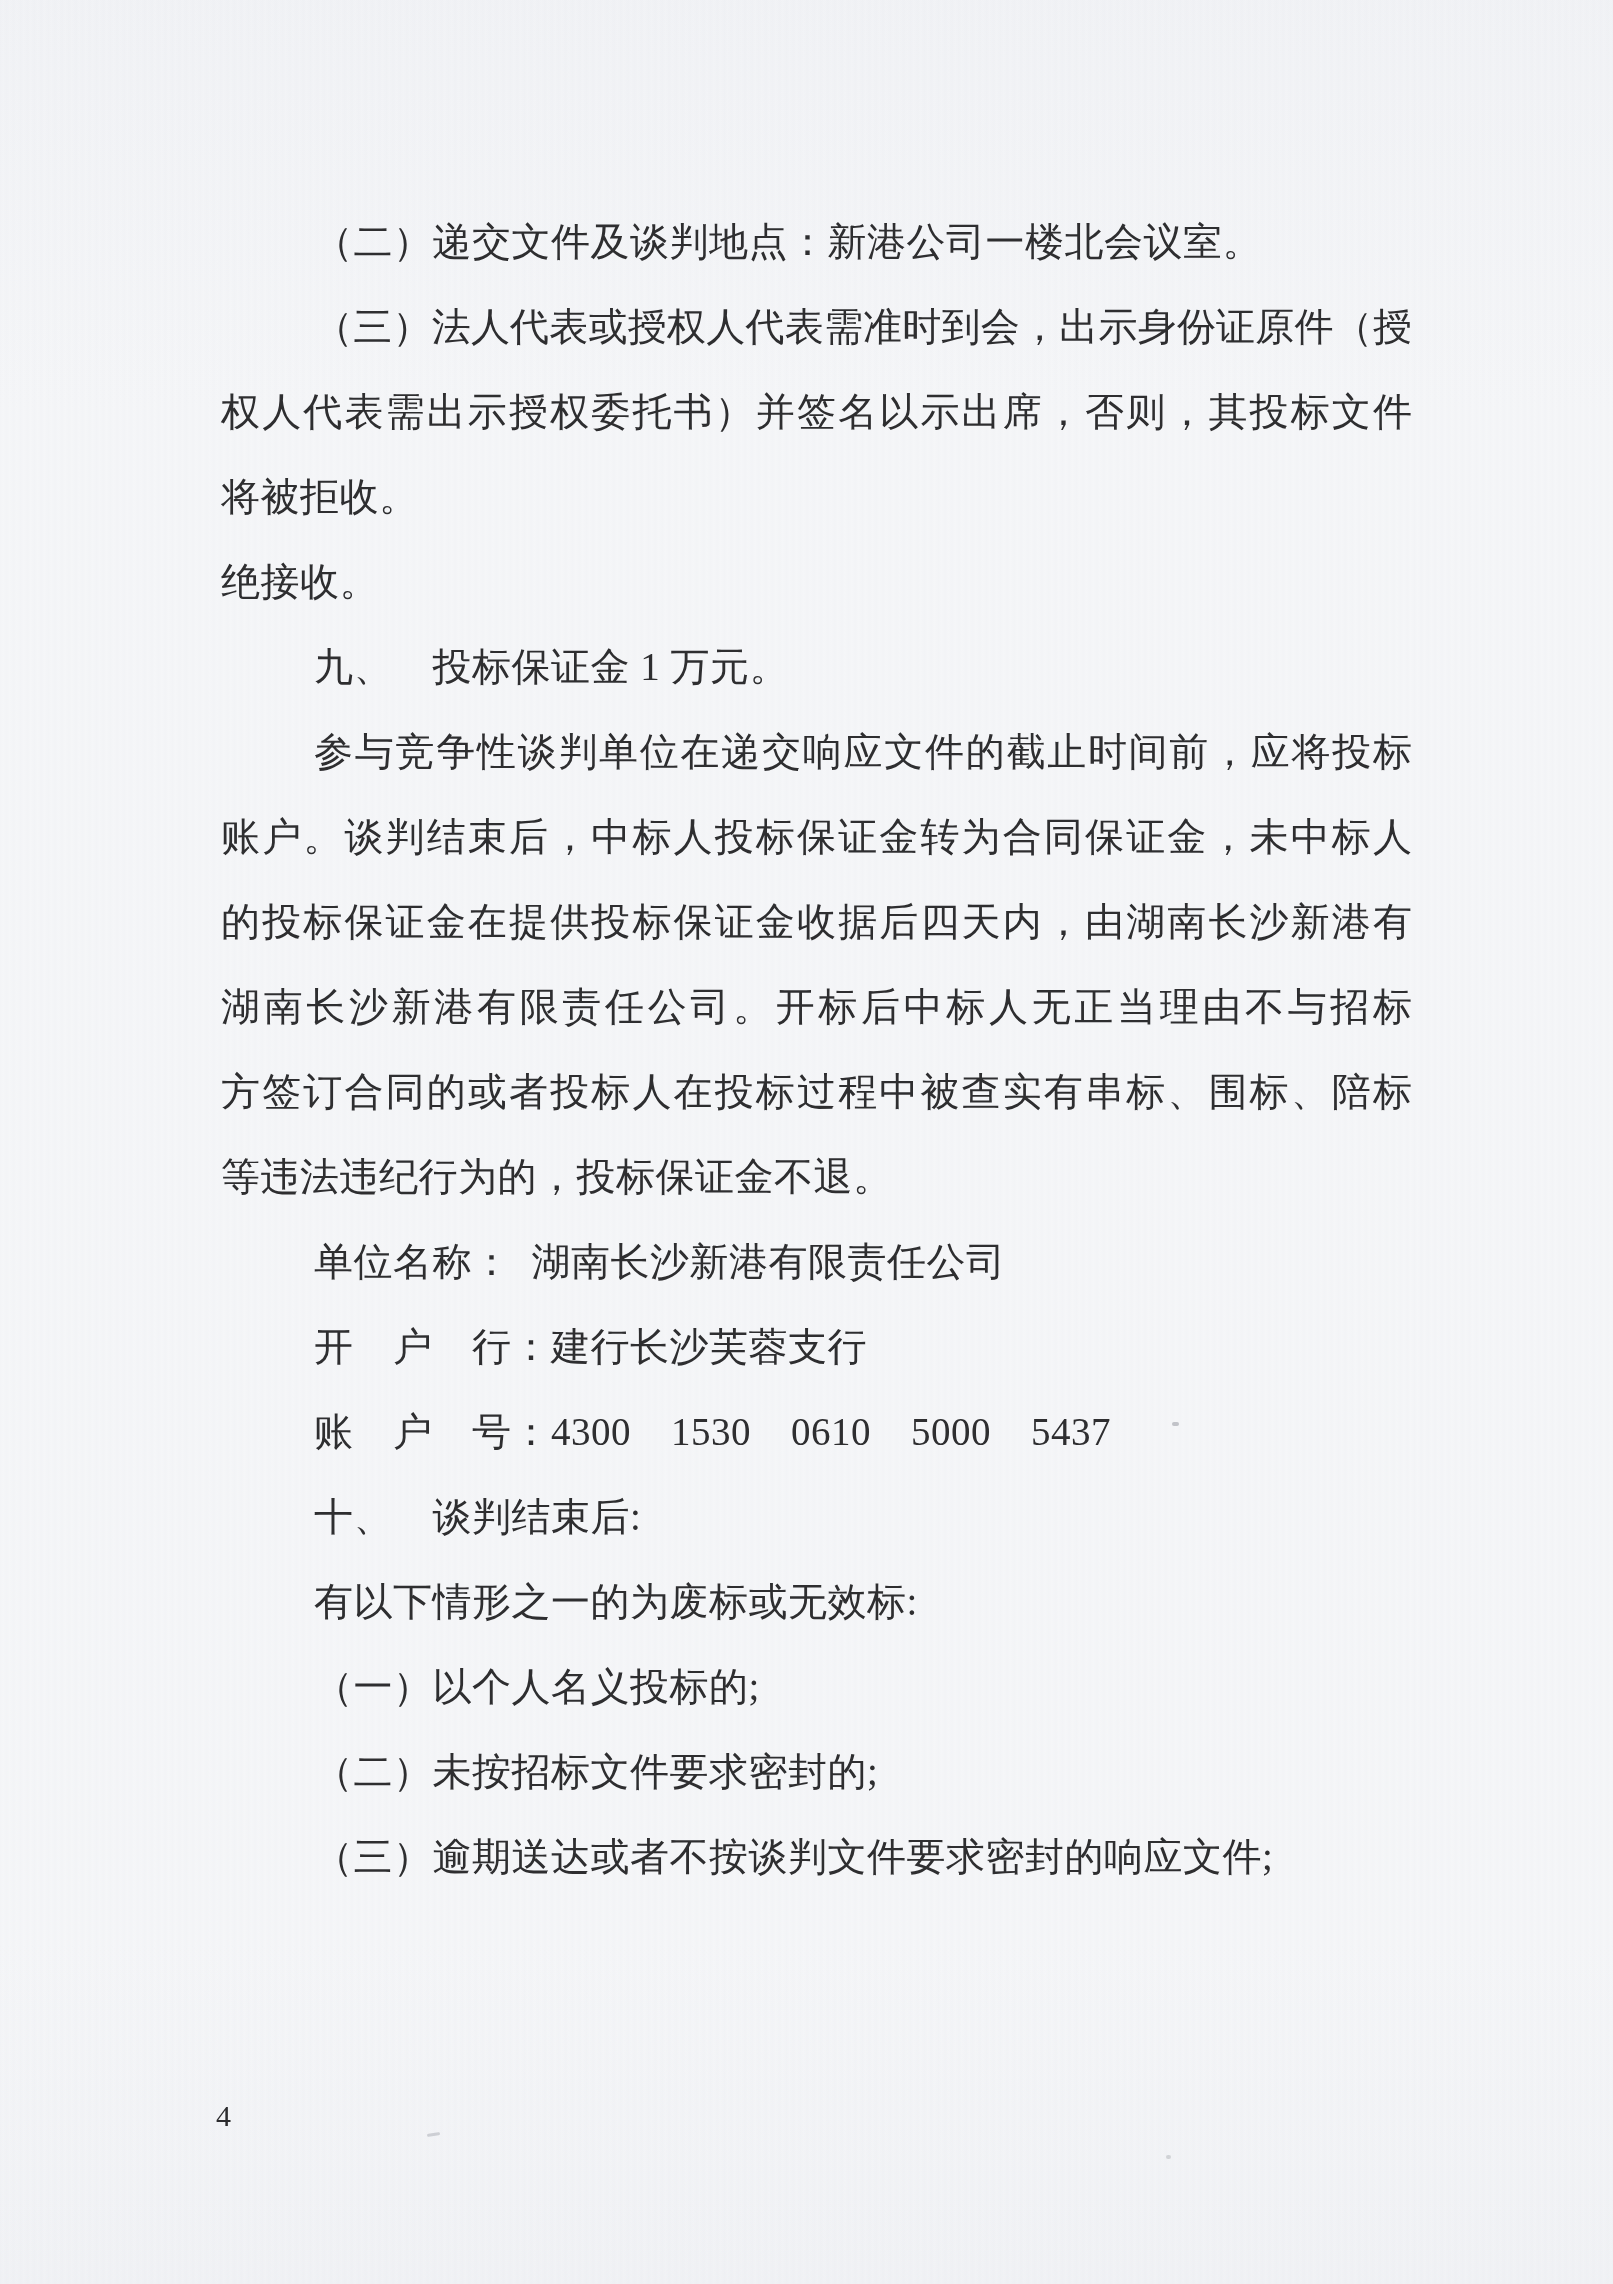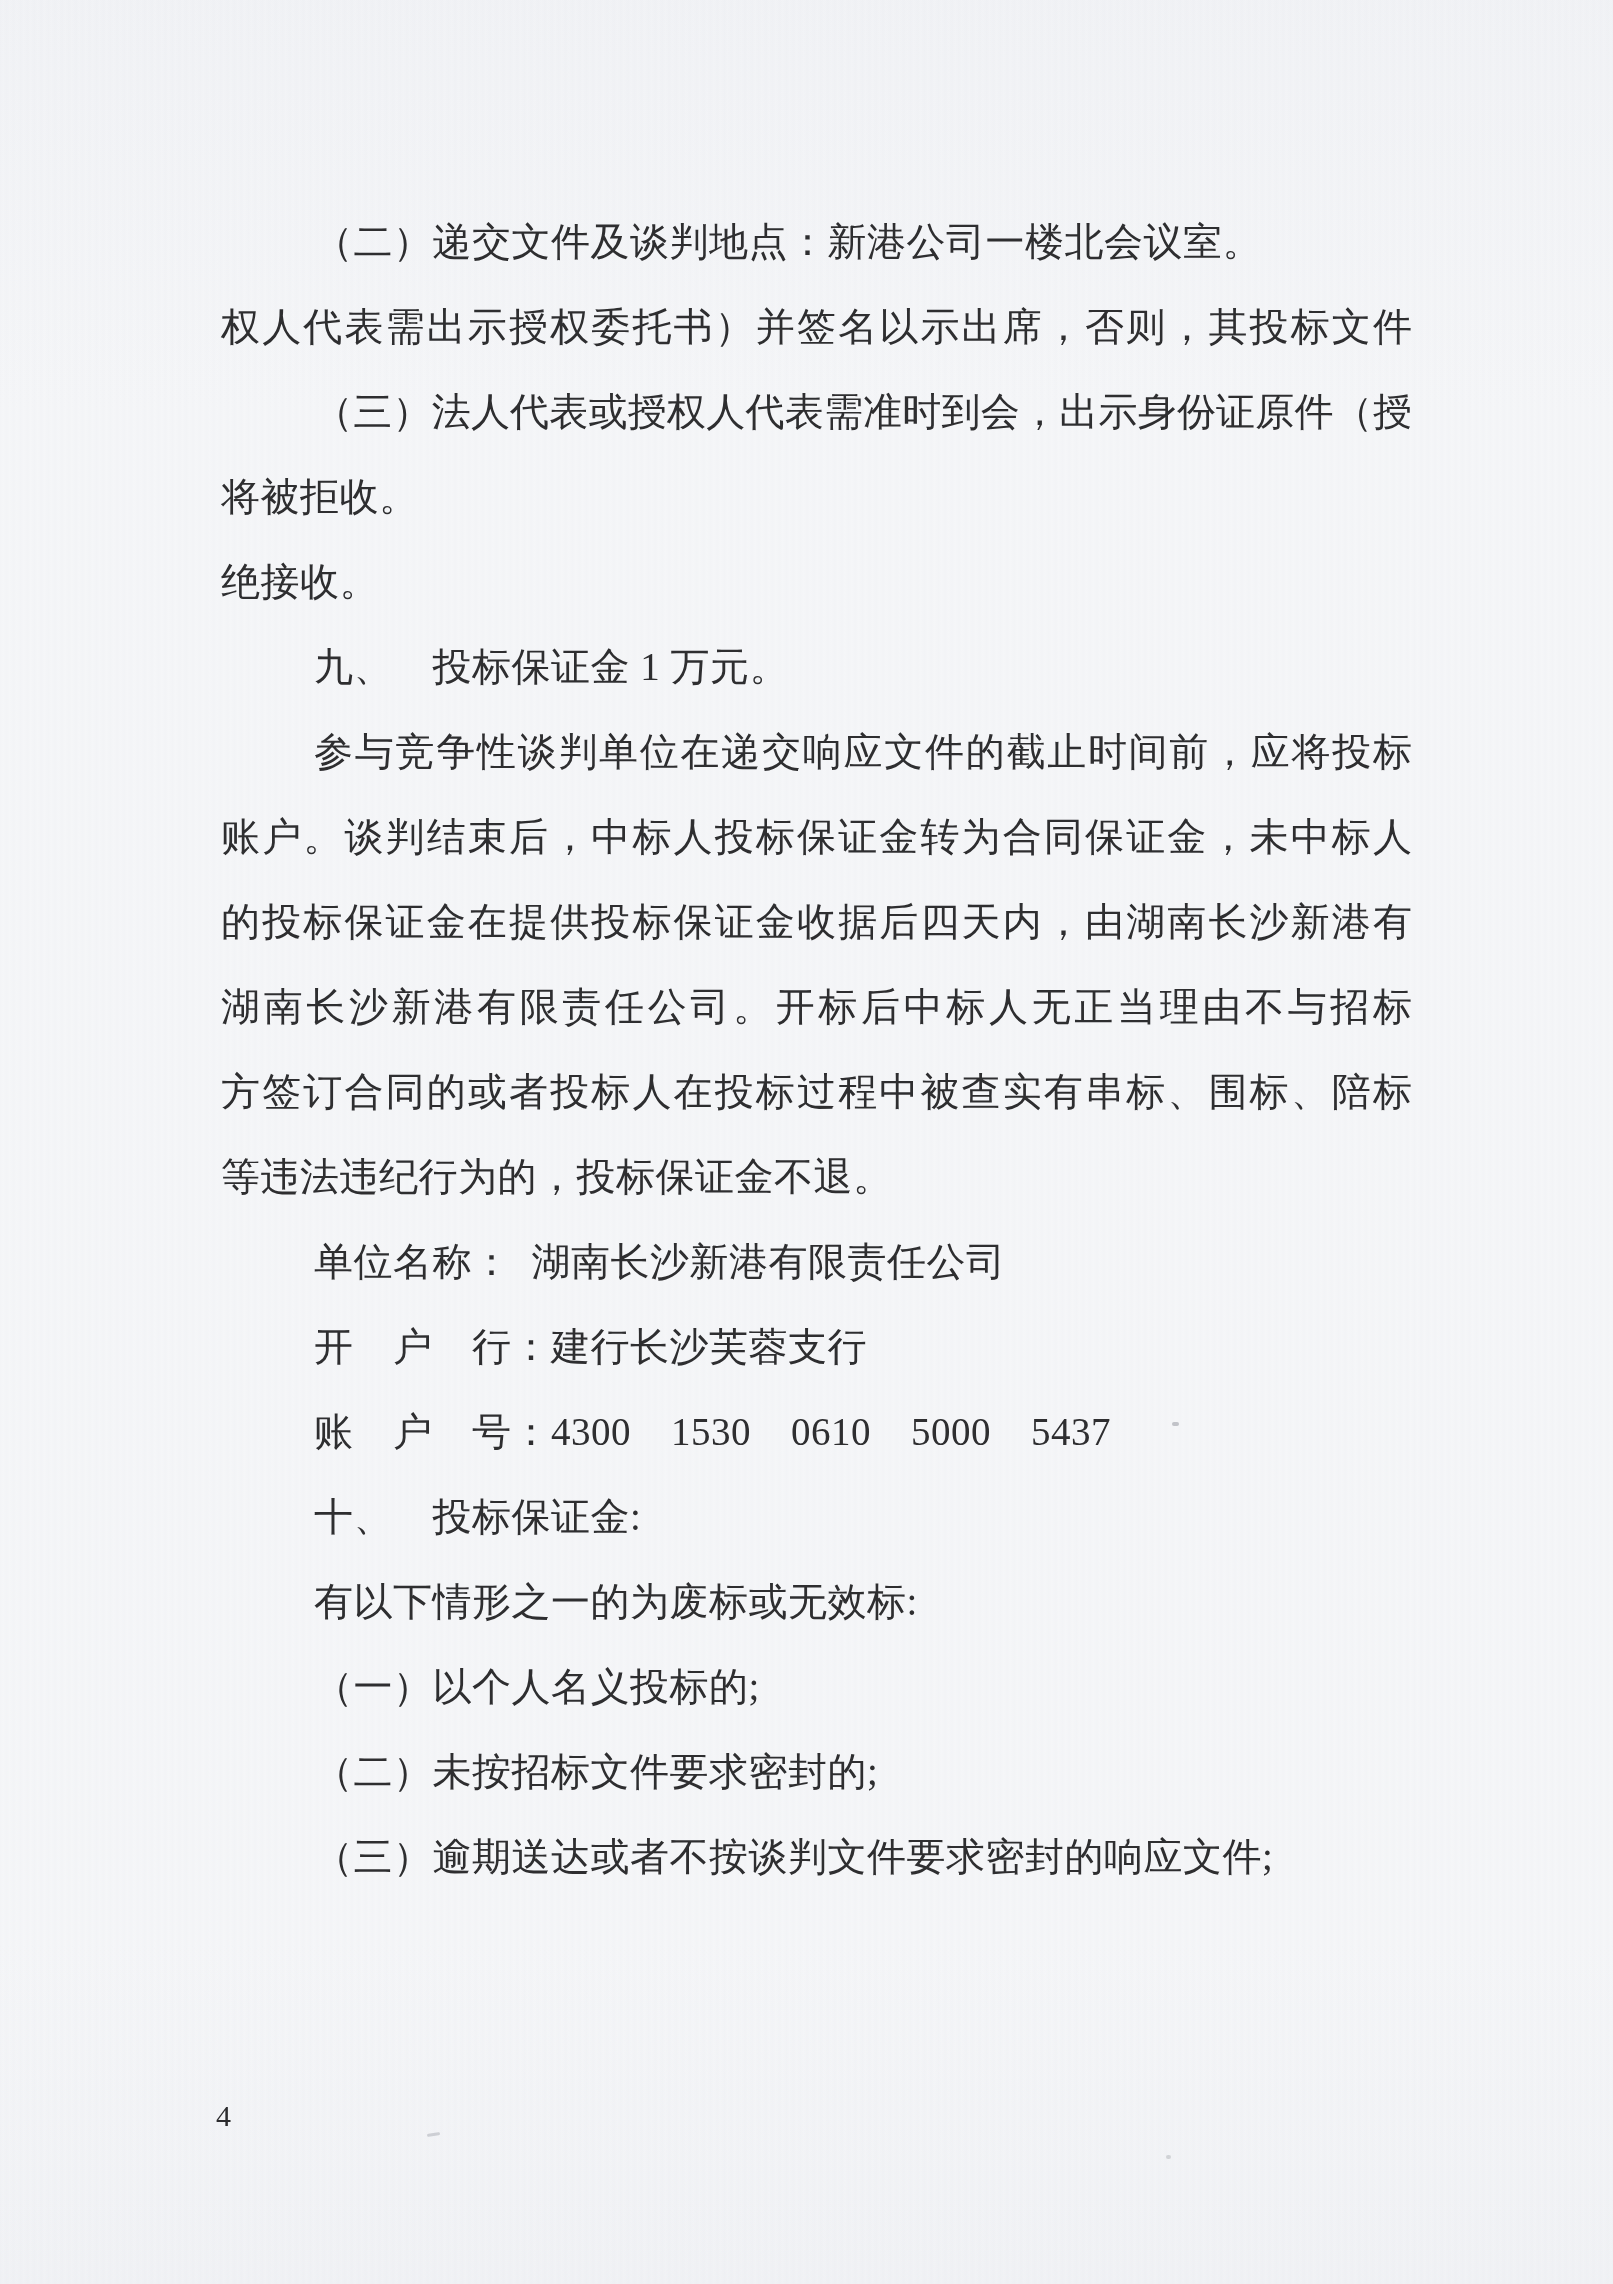--- a/index.html
+++ b/index.html
@@ -65,35 +65,35 @@
   .speck-2 { left: 427px;  top: 2133px; width: 12.7px; height: 2.9px; transform: rotate(-8deg); background: rgba(60,65,80,0.2); }
   .speck-3 { left: 1166px; top: 2155px; width: 4.9px;  height: 3.9px; background: rgba(60,65,80,0.18); }
 </style>
 </head>
 <body>
 
 <div class="page-texture"></div>
 
 <div class="doc-body">
     <div class="ln ind">（二）递交文件及谈判地点：新港公司一楼北会议室。</div>
+    <div class="ln ind fill">（三）法人代表或授权人代表需准时到会，出示身份证原件（授</div>
     <div class="ln fill">权人代表需出示授权委托书）并签名以示出席，否则，其投标文件</div>
-    <div class="ln ind fill">（三）法人代表或授权人代表需准时到会，出示身份证原件（授</div>
     <div class="ln">将被拒收。</div>
     <div class="ln">绝接收。</div>
     <div class="ln ind">九、　投标保证金 1 万元。</div>
     <div class="ln ind fill">参与竞争性谈判单位在递交响应文件的截止时间前，应将投标</div>
     <div class="ln fill">账户。谈判结束后，中标人投标保证金转为合同保证金，未中标人</div>
     <div class="ln fill">的投标保证金在提供投标保证金收据后四天内，由湖南长沙新港有</div>
     <div class="ln fill">湖南长沙新港有限责任公司。开标后中标人无正当理由不与招标</div>
     <div class="ln fill">方签订合同的或者投标人在投标过程中被查实有串标、围标、陪标</div>
     <div class="ln">等违法违纪行为的，投标保证金不退。</div>
     <div class="ln ind">单位名称： 湖南长沙新港有限责任公司</div>
     <div class="ln ind">开　户　行：建行长沙芙蓉支行</div>
     <div class="ln ind">账　户　号：4300  1530  0610  5000  5437</div>
-    <div class="ln ind">十、　投标保证金:</div>
+    <div class="ln ind">十、　谈判结束后:</div>
     <div class="ln ind">有以下情形之一的为废标或无效标:</div>
     <div class="ln ind">（一）以个人名义投标的;</div>
     <div class="ln ind">（二）未按招标文件要求密封的;</div>
     <div class="ln ind">（三）逾期送达或者不按谈判文件要求密封的响应文件;</div>
   </div>
 
 <div class="page-number">4</div>
 
 <div class="speck speck-1"></div>
 <div class="speck speck-2"></div>

